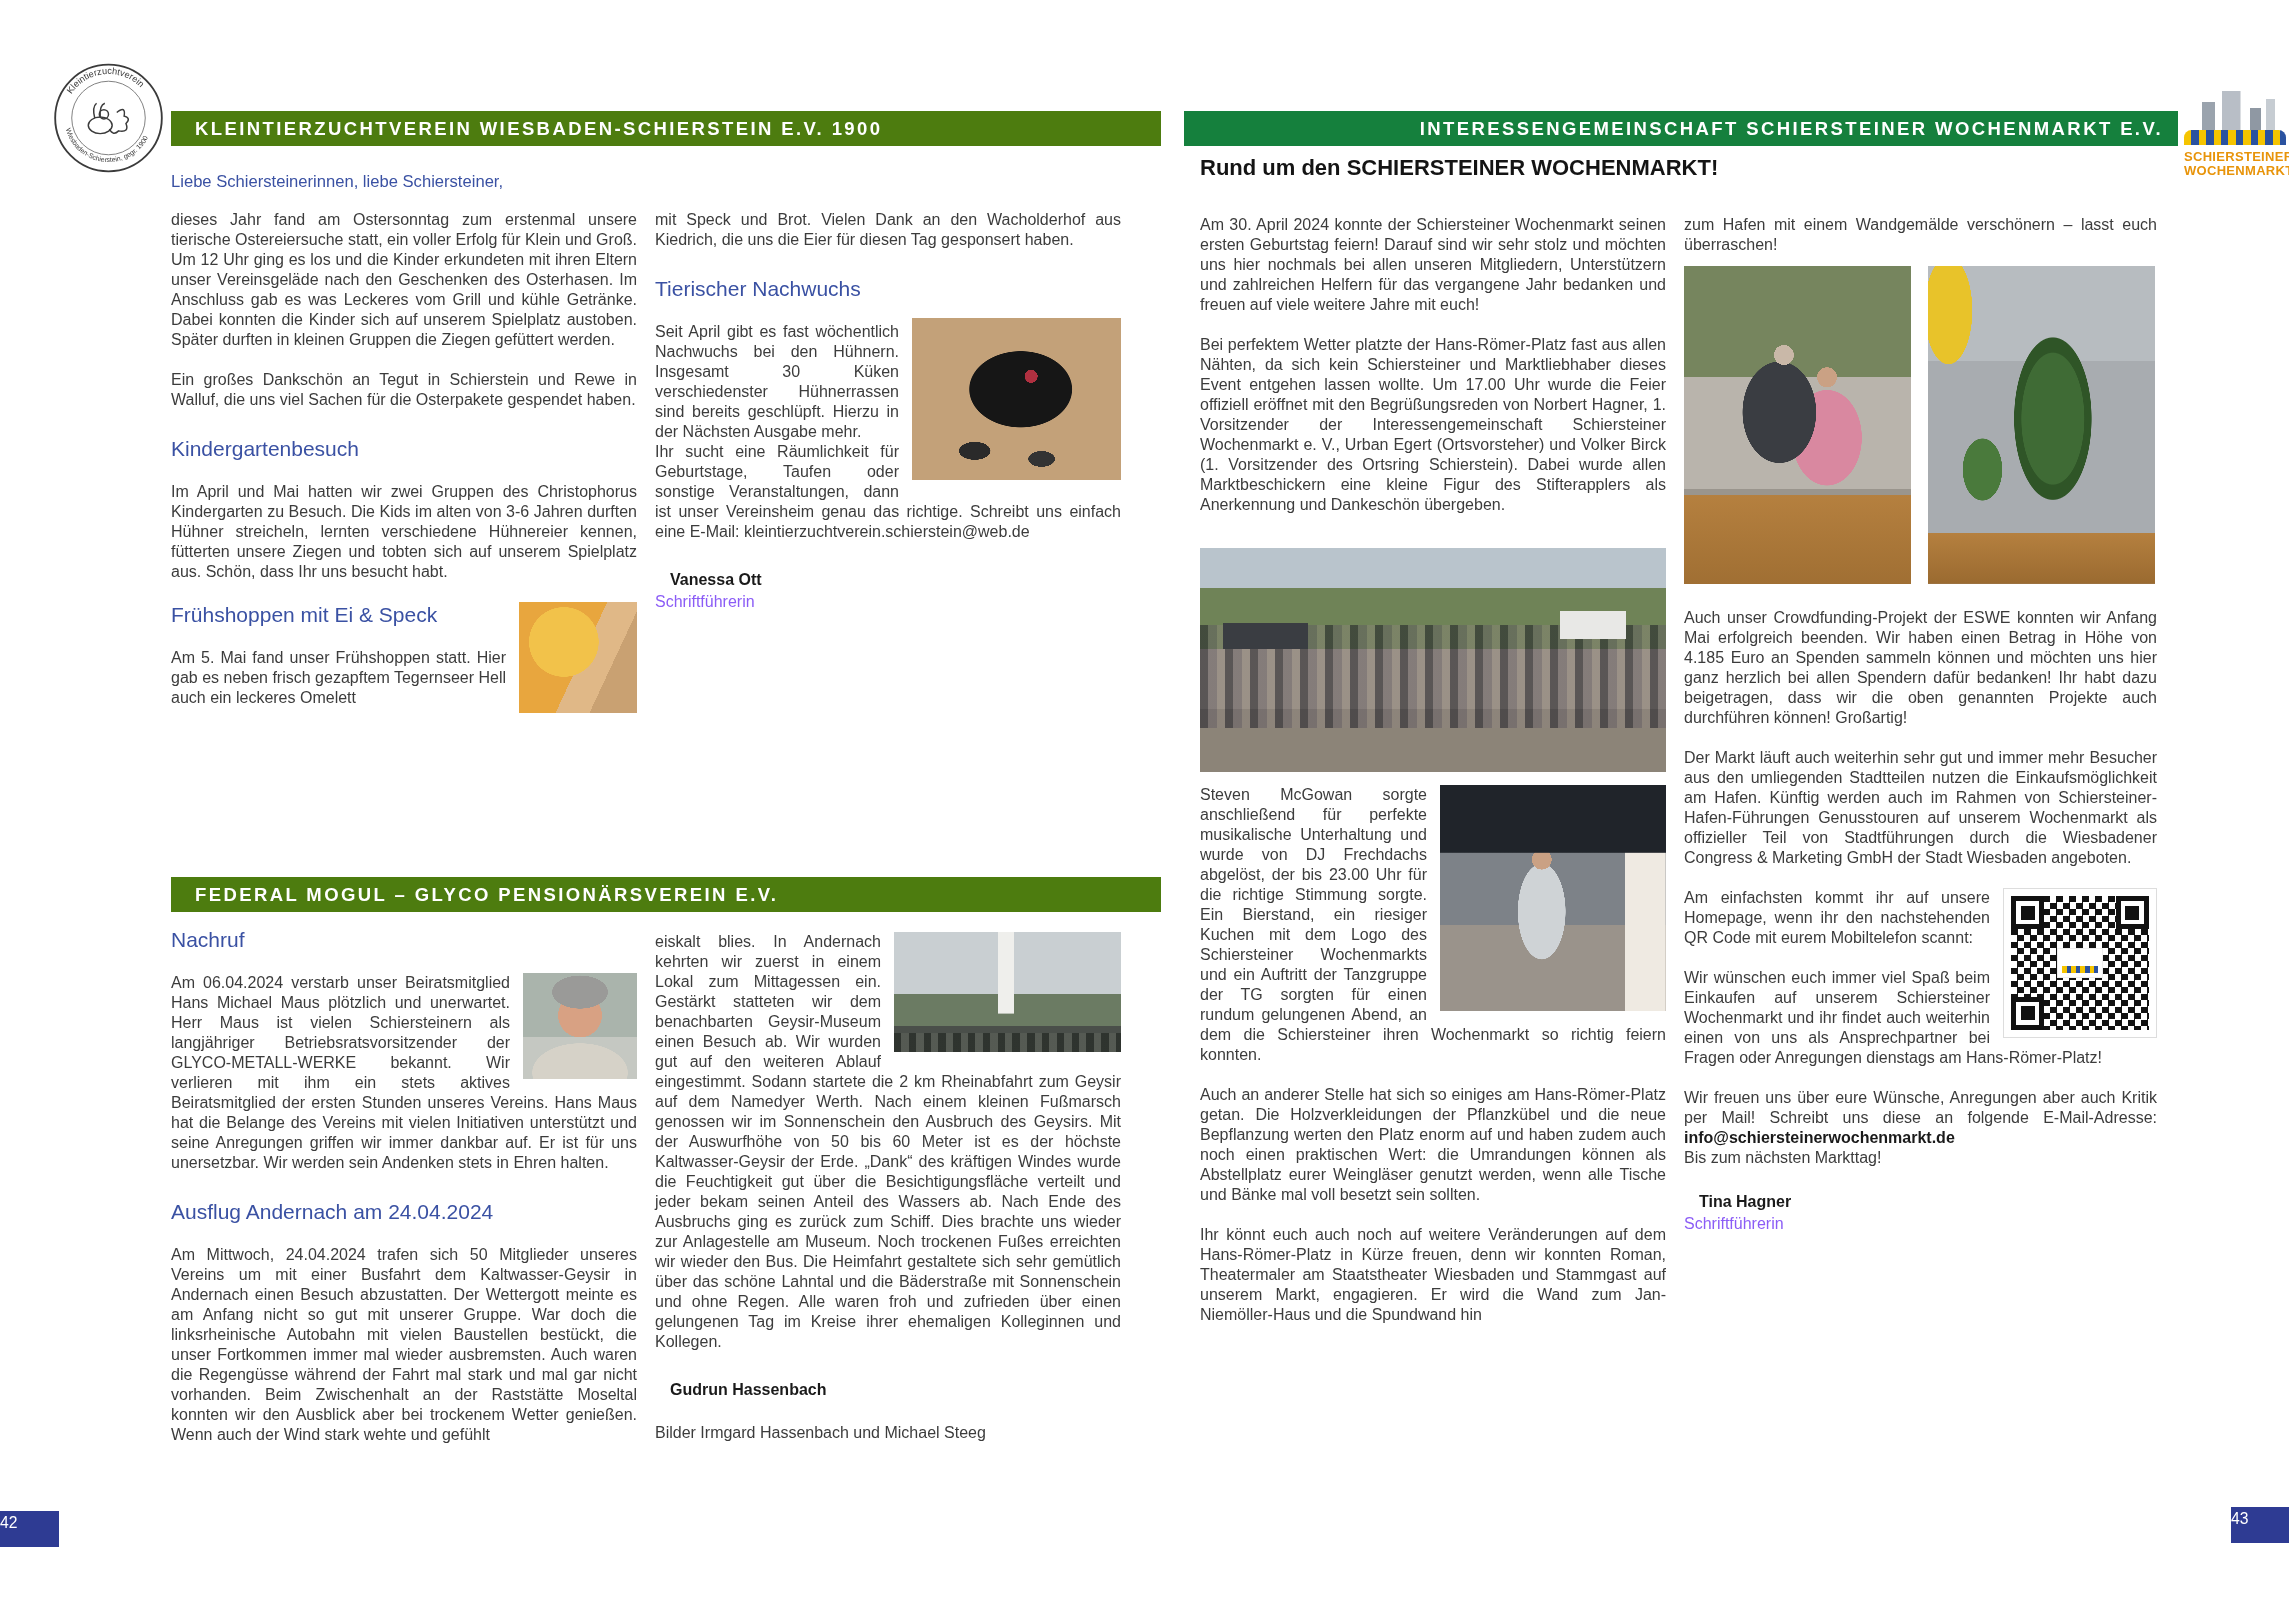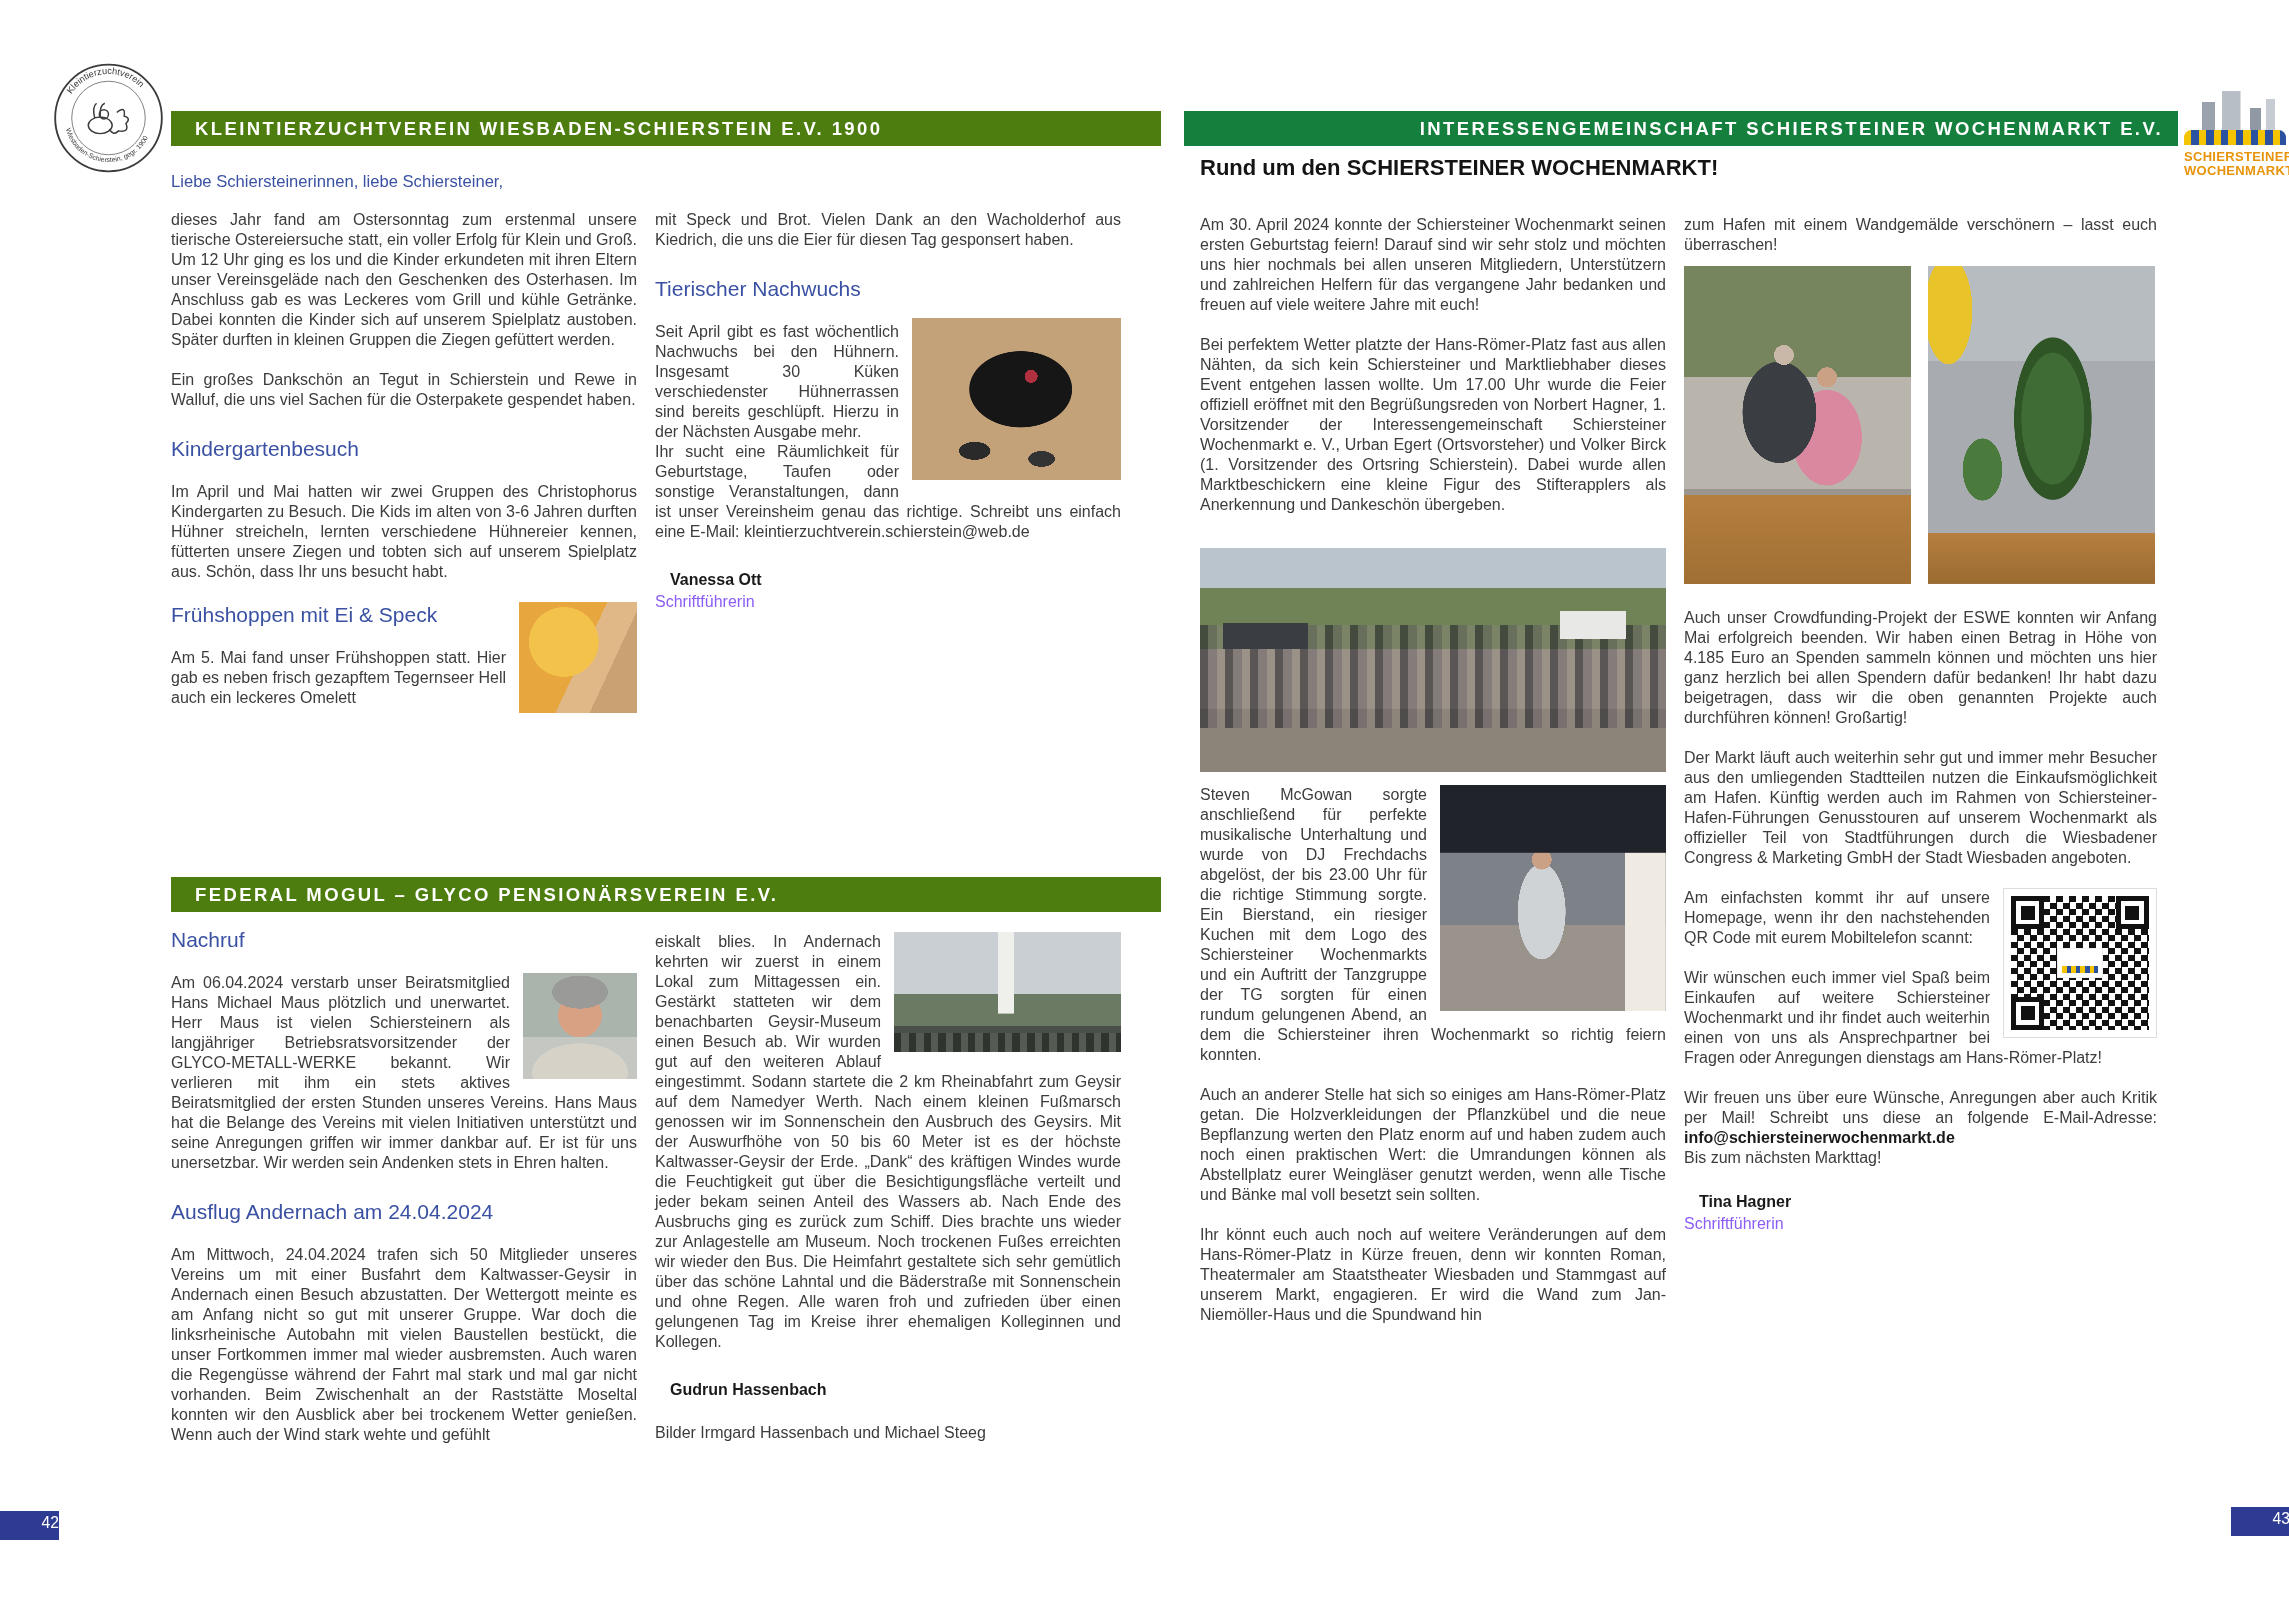--- a/index.html
+++ b/index.html
@@ -86,22 +86,22 @@
   .logo-right{position:absolute;left:2184px;top:76px;width:102px;height:122px;text-align:center;}
   .lr-sketch{height:54px;position:relative;background:
      linear-gradient(#9aa3ad,#9aa3ad) 20% 100%/13px 28px no-repeat,
      linear-gradient(#b8bec6,#b8bec6) 45% 100%/18.5px 39px no-repeat,
      linear-gradient(#8f98a3,#8f98a3) 72% 100%/11px 22px no-repeat,
      linear-gradient(#c6ccd2,#c6ccd2) 88% 100%/9.2px 31px no-repeat;}
   .lr-awning{height:14.8px;border-radius:7.4px 7.4px 0 0;
      background:repeating-linear-gradient(90deg,#f5c400 0 7.4px,#2a52a0 7.4px 14.8px);}
   .lr-text{color:#e8940a;font-weight:bold;font-size:13px;line-height:14px;letter-spacing:0.3px;margin-top:5.5px;}
   
-  .pageno{position:absolute;width:59px;height:29px;background:#2e3b93;color:#fff;
-     font-size:15.7px;line-height:24px;text-align:right;}
+  .pageno{position:absolute;width:59px;height:36px;background:#2e3b93;color:#fff;
+     font-size:15.7px;line-height:24px;text-align:left;}
 </style>
 </head>
 <body>
 
 <div class="canvas">
 
   <div>
 
     <div class="logo-left">
       <svg width="113" height="114" viewBox="0 0 122 124">
@@ -218,21 +218,21 @@
           <span class="mod"></span>
           <span class="finder f-tl"></span>
           <span class="finder f-tr"></span>
           <span class="finder f-bl"></span>
           <span class="qr-center">
               <i></i>
             </span>
         </span>
         <span>Am einfachsten kommt ihr auf unsere Homepage, wenn ihr den nachstehenden QR Code mit eurem Mobiltelefon scannt:</span>
       </p>
-      <p class="bt">Wir wünschen euch immer viel Spaß beim Einkaufen auf weitere Schiersteiner Wochenmarkt und ihr findet auch weiterhin einen von uns als Ansprechpartner bei Fragen oder Anregungen dienstags am Hans-Römer-Platz!</p>
+      <p class="bt">Wir wünschen euch immer viel Spaß beim Einkaufen auf unserem Schiersteiner Wochenmarkt und ihr findet auch weiterhin einen von uns als Ansprechpartner bei Fragen oder Anregungen dienstags am Hans-Römer-Platz!</p>
       <p class="bt">
         <span>Wir freuen uns über eure Wünsche, Anregungen aber auch Kritik per Mail! Schreibt uns diese an folgende E-Mail-Adresse: </span><b>info@schiersteinerwochenmarkt.de</b><br>
         <span>Bis zum nächsten Markttag!</span>
       </p>
       <p class="sig" style="margin-top:24px;">Tina Hagner</p>
       <p class="role">Schriftführerin</p>
     </div>
 
     <div class="pageno" style="left:2231px;top:1507px;">43</div>
   </div>

